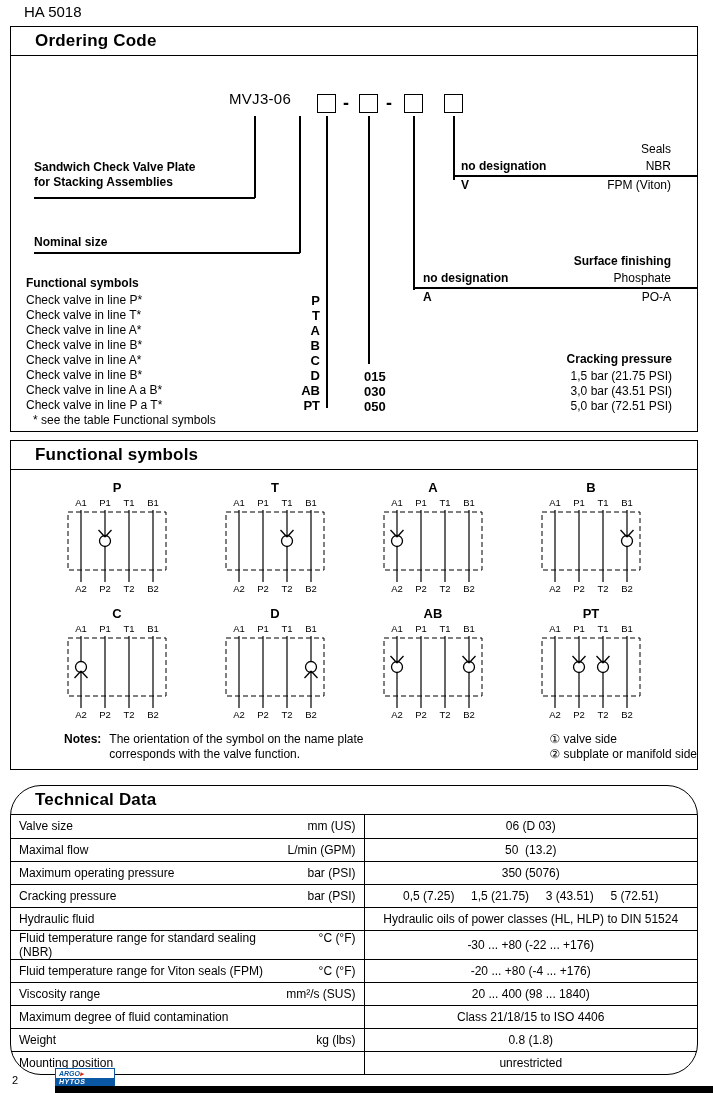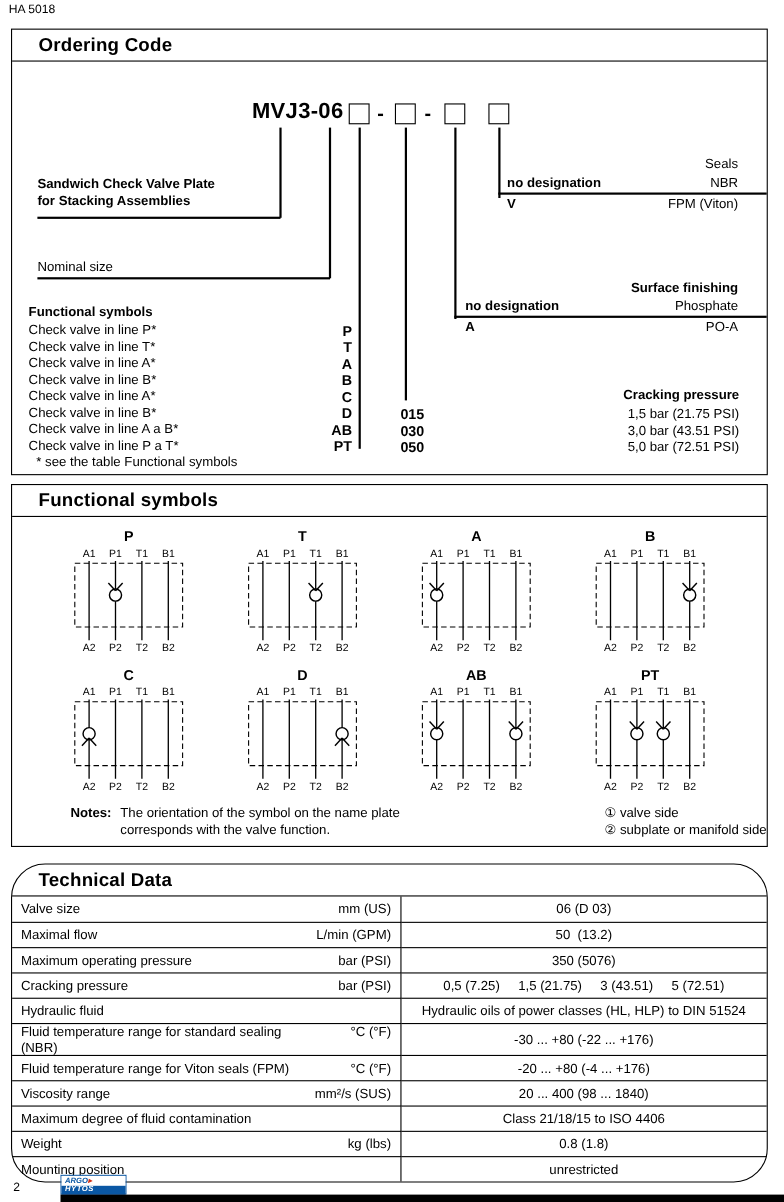--- a/index.html
+++ b/index.html
@@ -1,37 +1,37 @@
 <!DOCTYPE html>
 <html><head>
 <meta charset="utf-8">
 <style>
   * { margin:0; padding:0; box-sizing:border-box; }
   html,body { background:#ffffff; }
   body {
     width:713px; height:1093px; position:relative; overflow:hidden;
     font-family:"Liberation Sans", sans-serif; font-size:12px; color:#000;
   }
-  .doc-code { position:absolute; left:8px; top:3px; font-size:11px; }
+  .doc-code { position:absolute; left:24px; top:3px; font-size:15px; }
 
   .box { position:absolute; left:10px; width:688px; border:1.5px solid #000; background:#fff; }
   .box-title { font-size:17px; font-weight:bold; padding:4px 0 4px 24px; border-bottom:1.5px solid #000; letter-spacing:.2px; }
 
   
   #ordering-box { top:26px; height:406px; }
   .oc-body { position:relative; height:374px; }
   .vline { position:absolute; width:1.5px; background:#000; }
   .hline { position:absolute; height:1.5px; background:#000; }
 
-  .model-text { position:absolute; left:218px; top:34px; font-size:20px; font-weight:bold; letter-spacing:.3px; }
+  .model-text { position:absolute; left:218px; top:34px; font-size:15px; font-weight:normal; letter-spacing:.3px; }
   .code-box { position:absolute; top:38px; width:19px; height:19px; border:1.5px solid #000; background:#fff; }
   .code-dash { position:absolute; top:38px; width:16px; height:19px; line-height:19px; text-align:center; font-size:18px; font-weight:bold; }
 
   .product-label { position:absolute; left:23px; top:104px; font-weight:bold; line-height:15px; }
-  .nominal-label { position:absolute; left:23px; top:179px; font-weight:normal; }
+  .nominal-label { position:absolute; left:23px; top:179px; font-weight:bold; }
 
   .func-label { position:absolute; left:15px; top:220px; font-weight:bold; }
   .func-list { position:absolute; left:15px; top:237px; width:294px; }
   .crack-label { position:absolute; left:353px; top:296px; width:308px; text-align:right; font-weight:bold; }
   .crack-list { position:absolute; left:353px; top:313px; width:308px; }
   .oc-row { display:flex; justify-content:space-between; height:15px; line-height:15px;text-align:right; }
   .oc-code { font-weight:bold; font-size:13px; }
   .func-footnote { position:absolute; left:22px; top:357px; }
 
   .surf-label { position:absolute; left:412px; top:198px; width:248px; text-align:right; font-weight:bold; }

